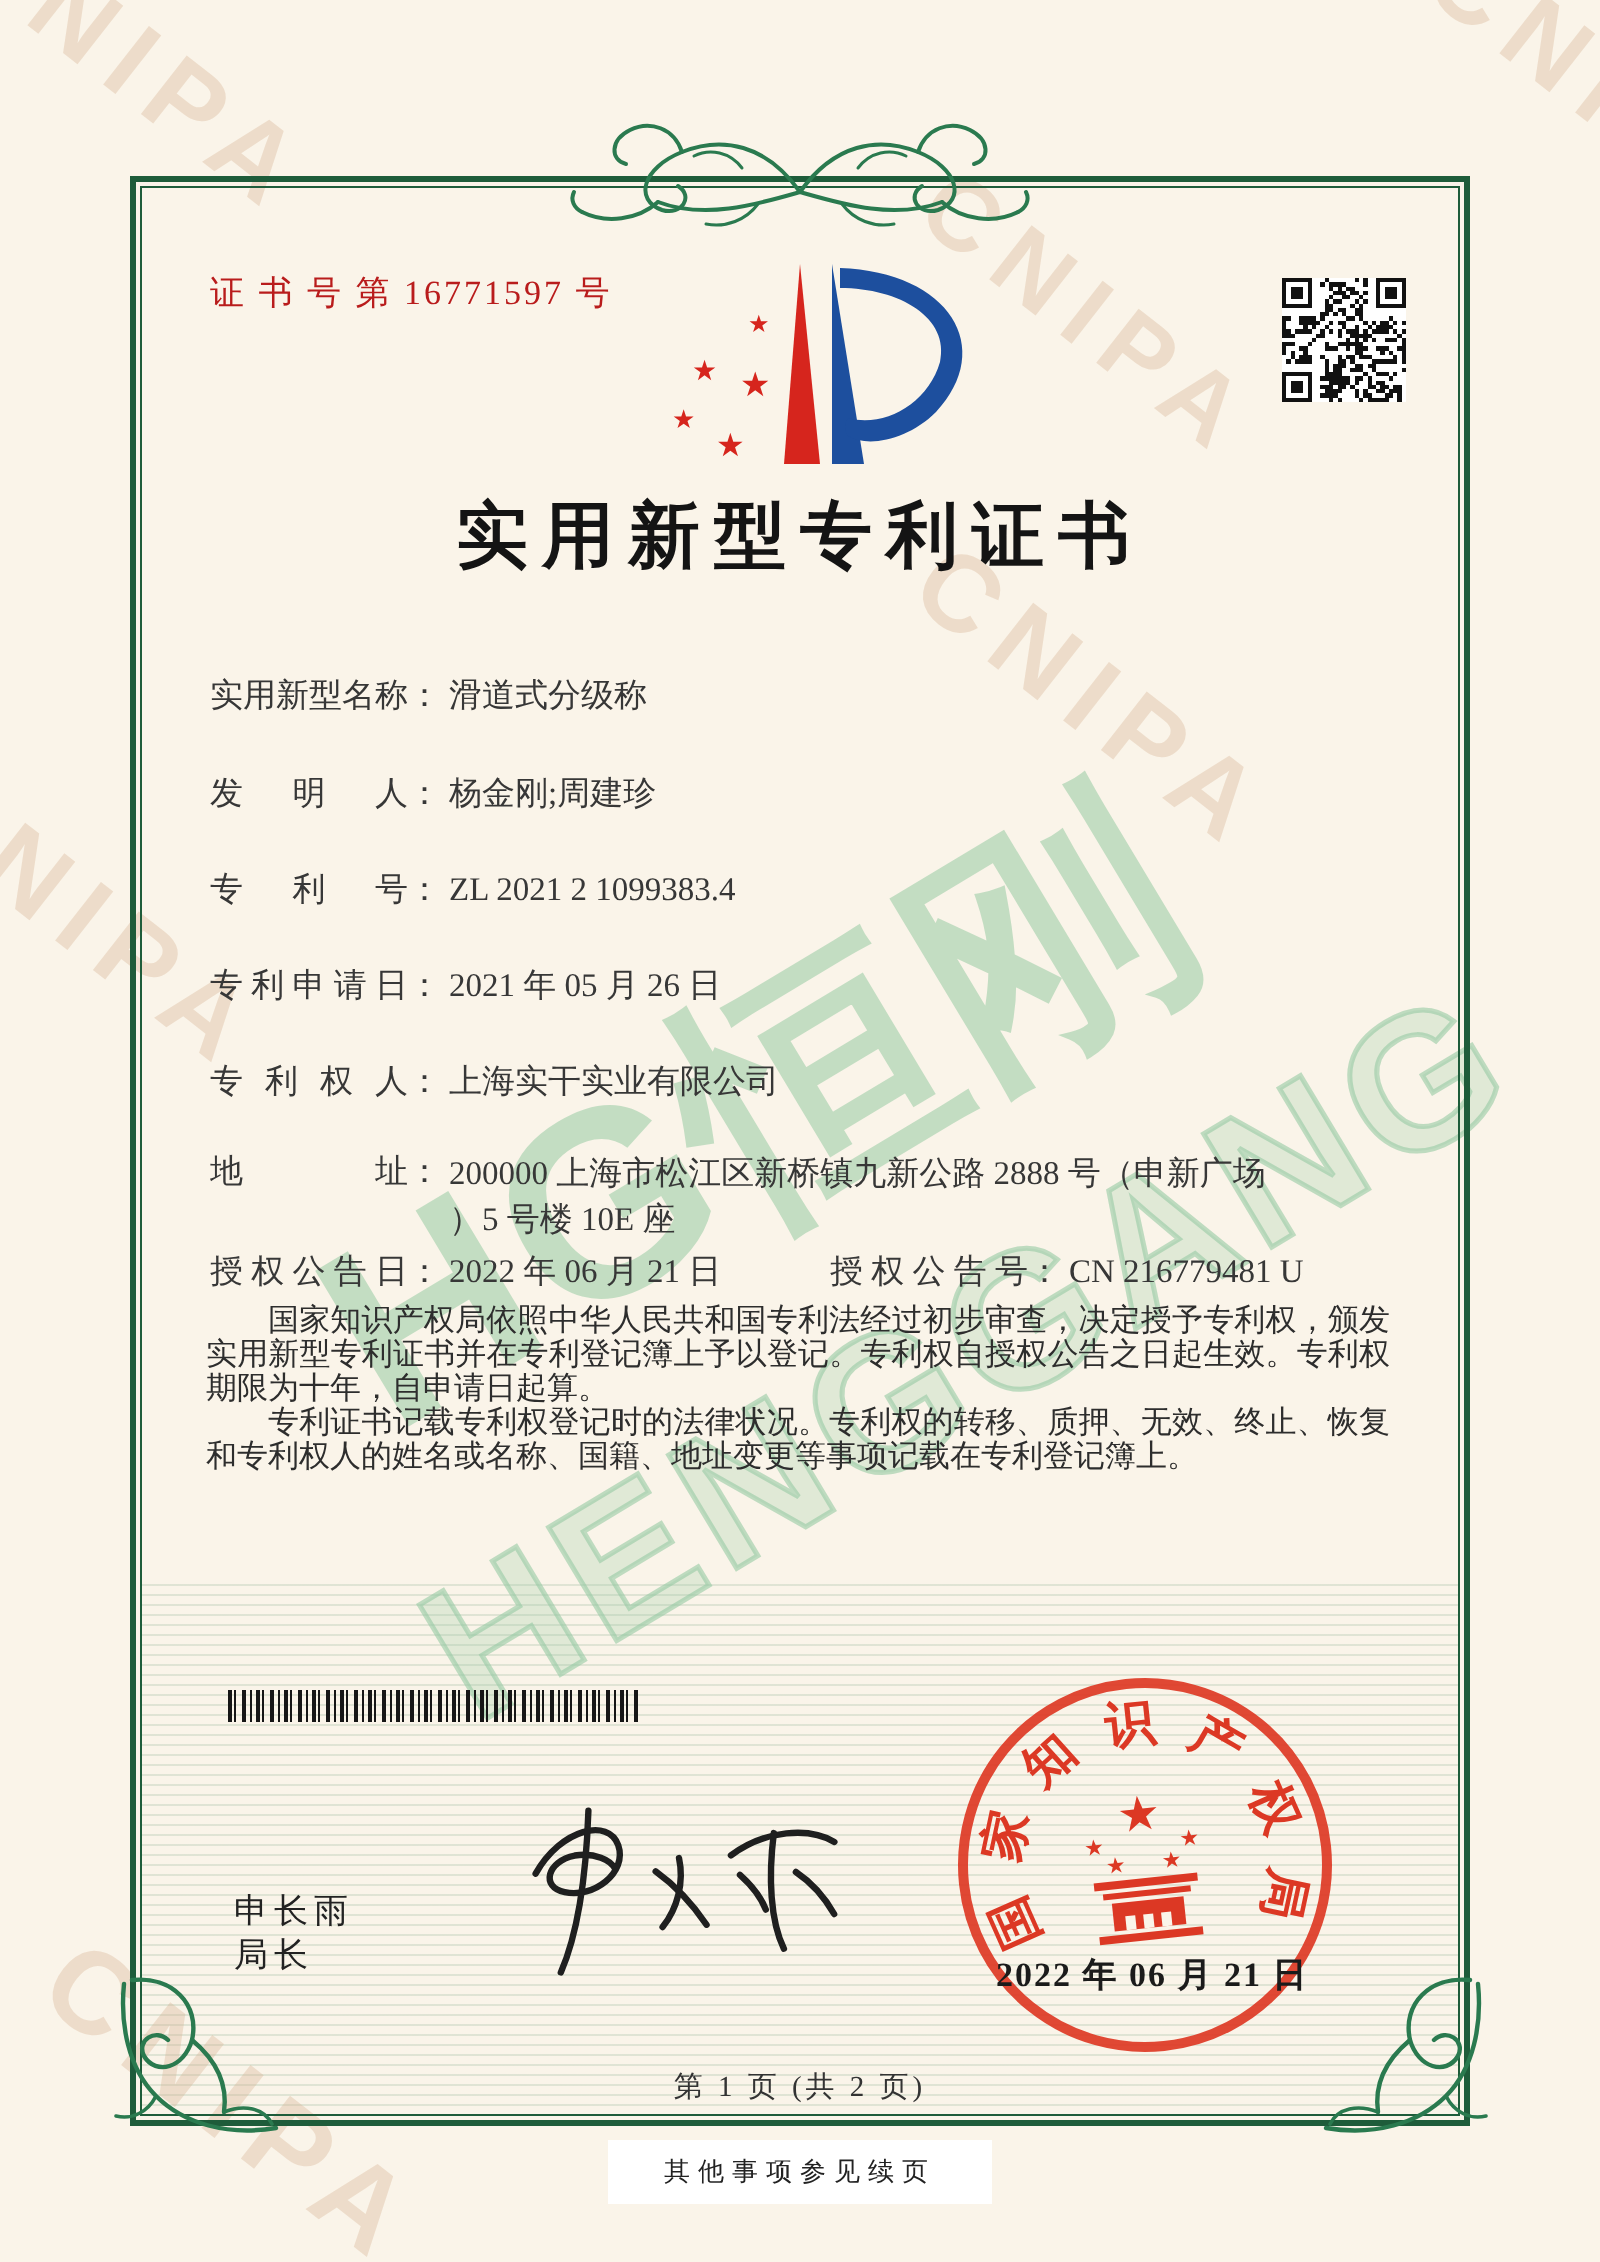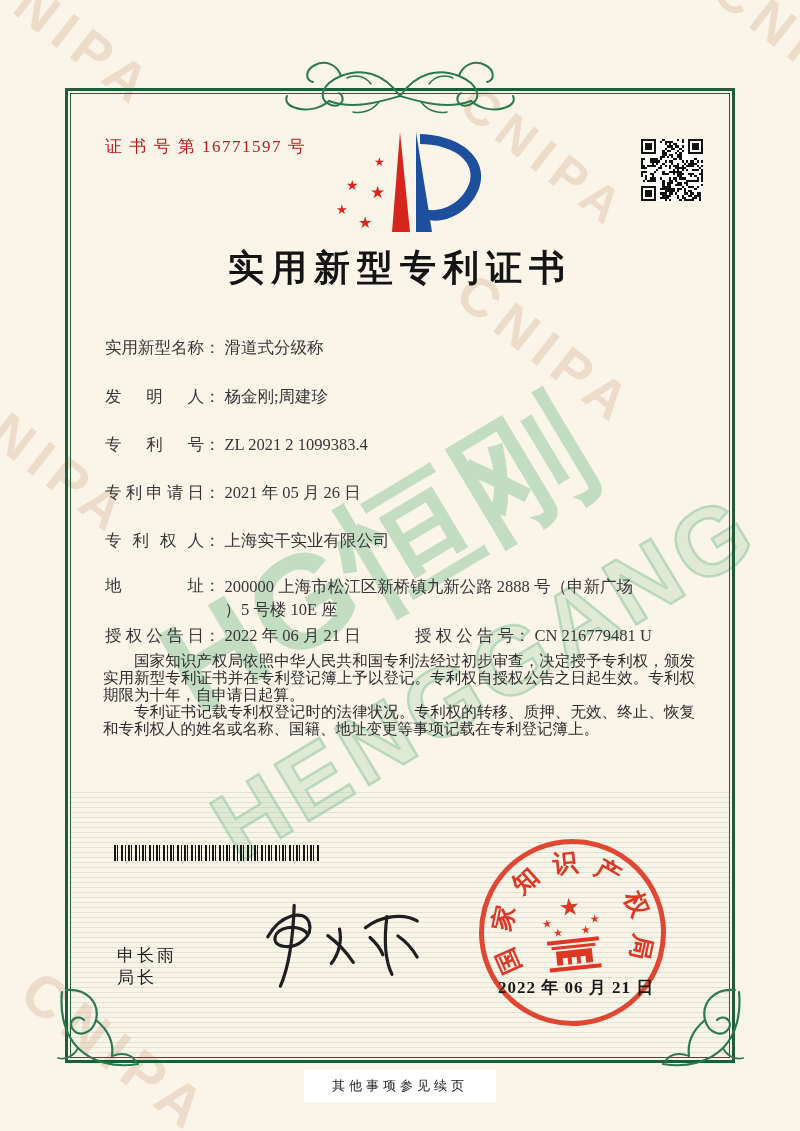--- a/index.html
+++ b/index.html
@@ -495,16 +495,17 @@
         <rect x="18" y="58" width="44" height="3"></rect>
         <rect x="22" y="63" width="36" height="14"></rect>
         <rect x="28" y="70" width="5" height="7" fill="#faf4e9"></rect>
         <rect x="37" y="70" width="5" height="7" fill="#faf4e9"></rect>
         <rect x="46" y="70" width="5" height="7" fill="#faf4e9"></rect>
         <rect x="14" y="79" width="52" height="4"></rect>
       </svg>
     </div>
     <div class="seal-date">2022 年 06 月 21 日</div>
 
+    <div class="page-footer">第 1 页 (共 2 页)</div>
     <div class="note-box">其他事项参见续页</div>
 
   </div>
 </div>
 
 </body></html>

